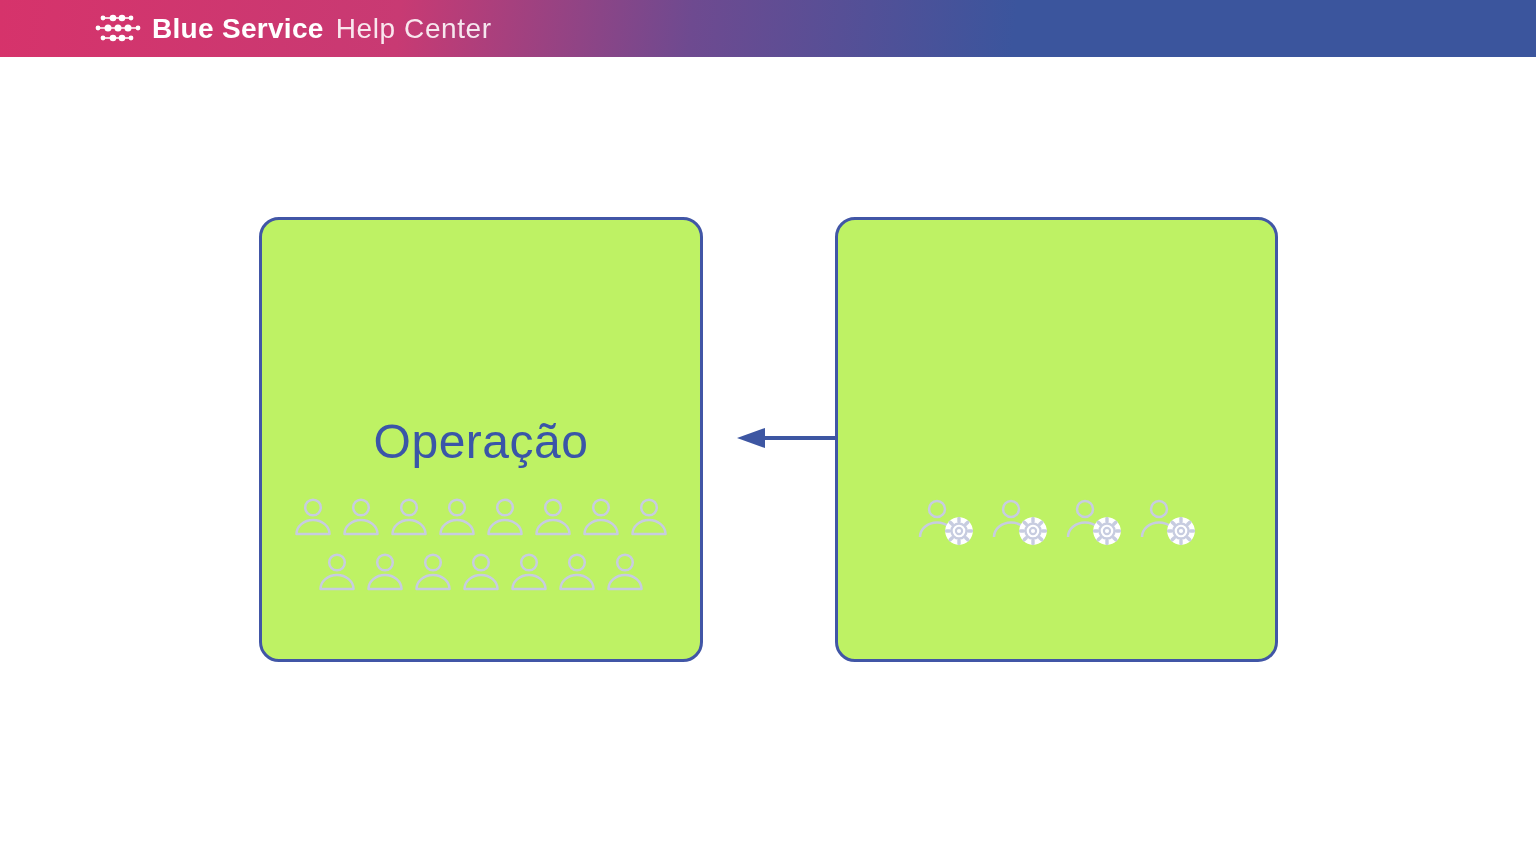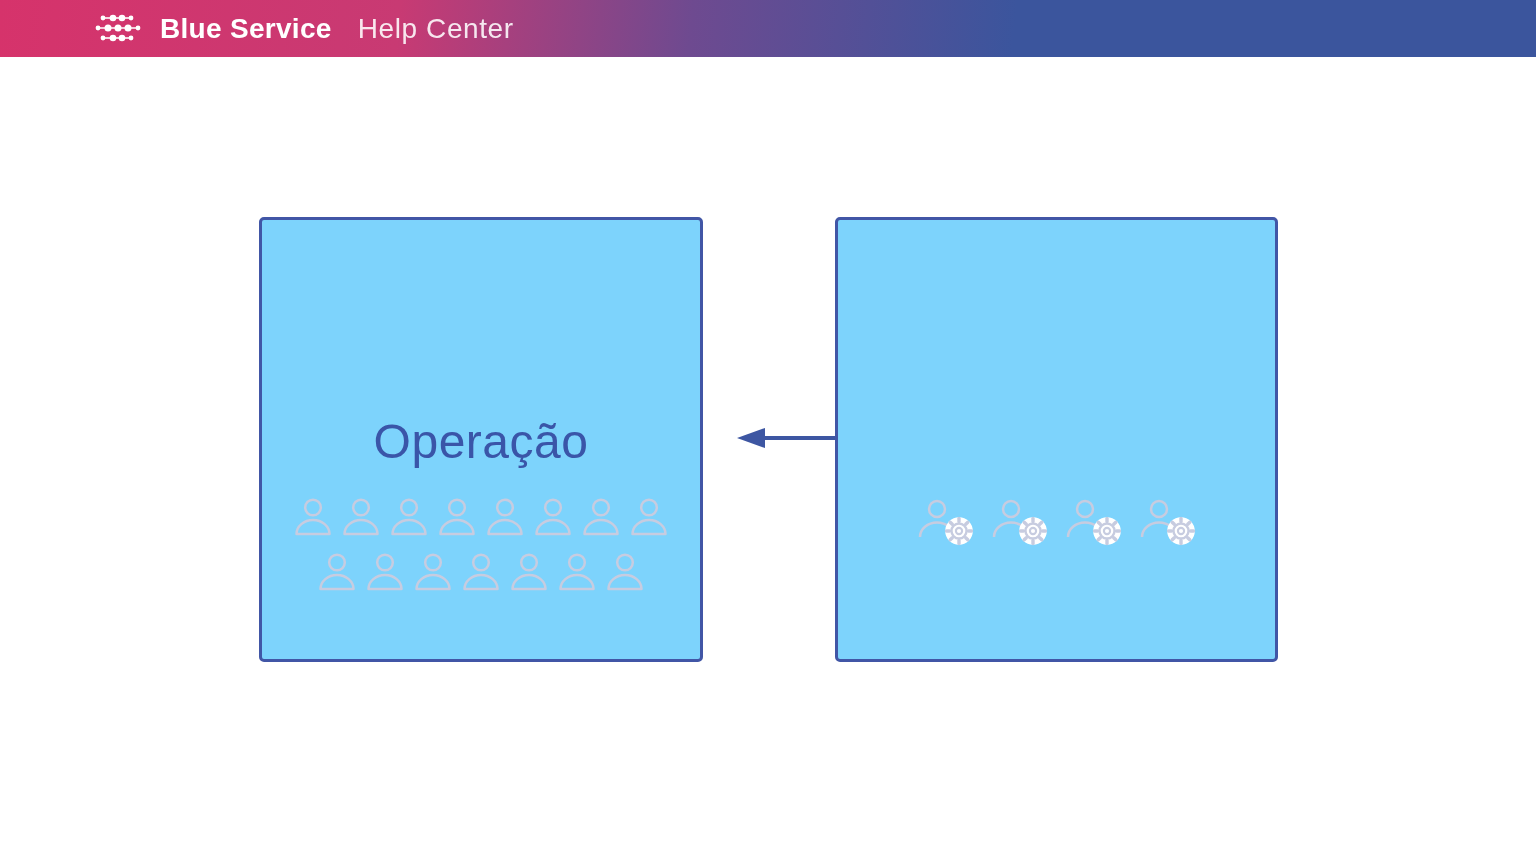--- a/index.html
+++ b/index.html
@@ -16,38 +16,37 @@
     position: absolute; top: 0; left: 0;
     width: 1536px; height: 57px;
     background: linear-gradient(96deg,
       var(--header-gradient-start) 0%,
       #c83a73 26%,
       var(--header-gradient-mid) 45%,
       var(--header-gradient-end) 66%,
       var(--header-gradient-end) 100%);
     display: flex; align-items: center;
     padding-left: 94px;
-    gap: 8px;
   }
   .logo { margin-right: 10px; color: #ffffff; flex: 0 0 auto; }
   .brand-bold {
     color: #ffffff; font-size: 28px; font-weight: 700;
     letter-spacing: 0.3px; white-space: nowrap;
   }
   .brand-light {
     color: rgba(255,255,255,0.88); font-size: 28px; font-weight: 300;
-    letter-spacing: 0.6px; margin-left: 18px; white-space: nowrap;
+    letter-spacing: 0.6px; margin-left: 12px; white-space: nowrap;
   }
 
   
   .box {
     position: absolute; top: 217px; height: 445px;
-    background: #7dd3fc;
+    background: #bef264;
     border: 3px solid var(--box-border);
-    border-radius: 5px;
+    border-radius: 20px;
   }
   .box.operation    { left: 259px; width: 444px; }
   .box.configuration{ left: 835px; width: 443px; }
 
   .box-title {
     position: absolute; top: 198px; left: 0; right: 0;
     text-align: center;
     font-size: 48px; line-height: 1; font-weight: 500;
     color: var(--title-text);
     letter-spacing: 0.5px;

